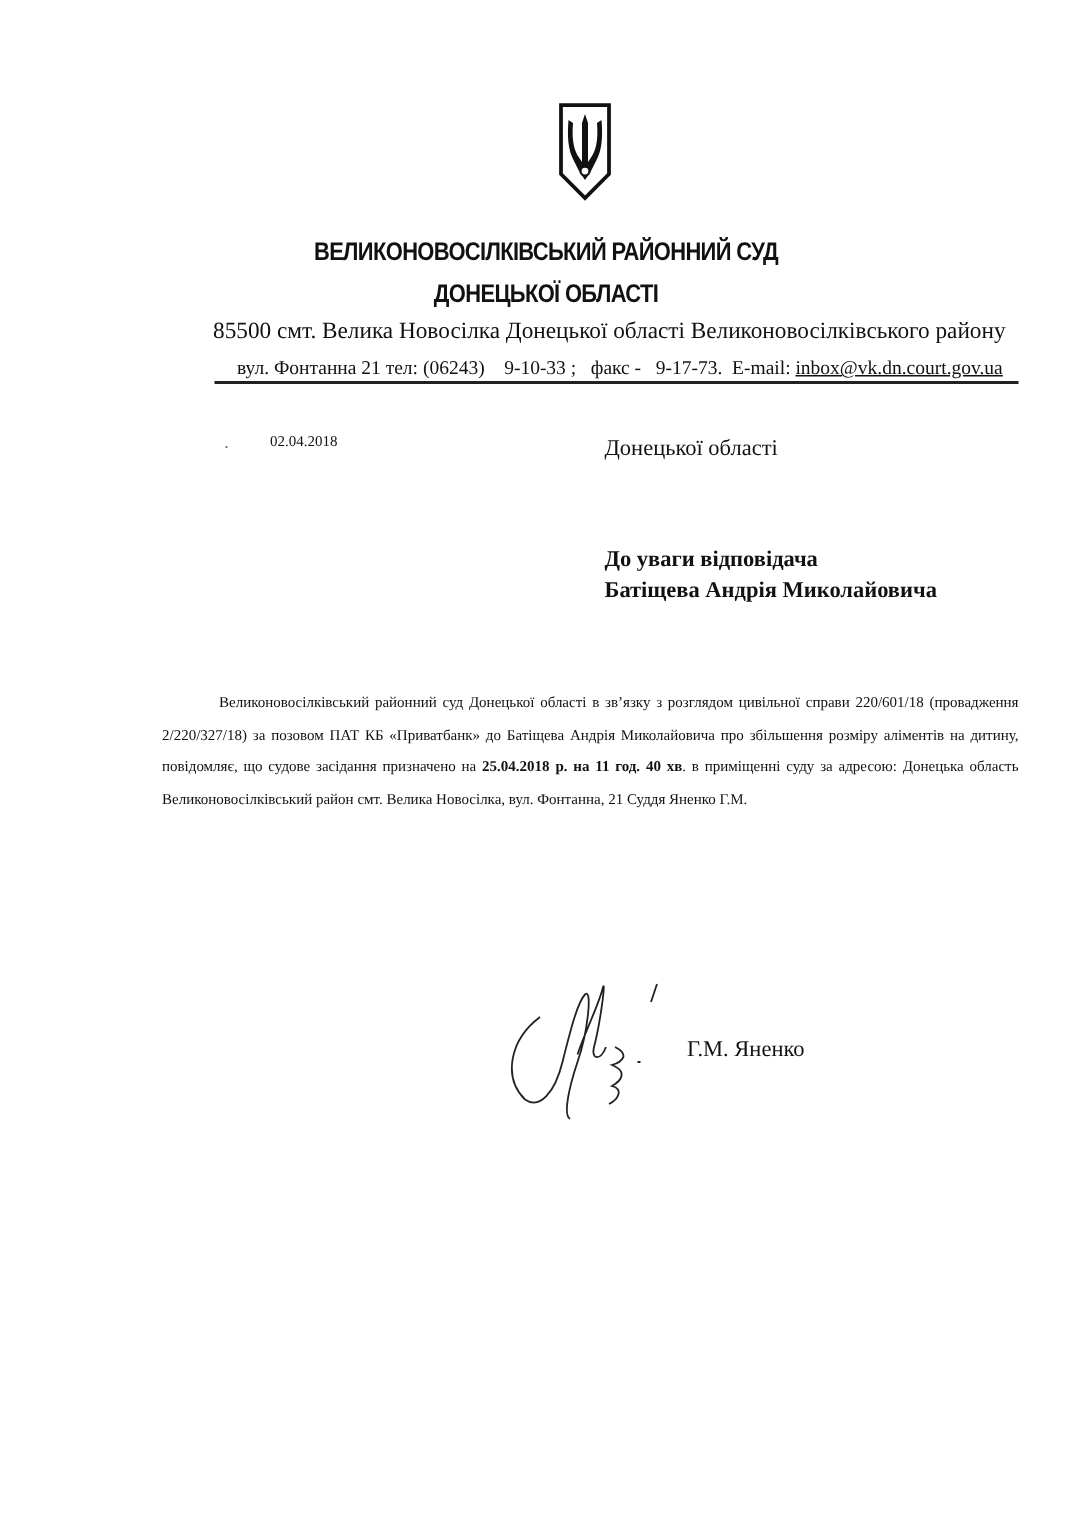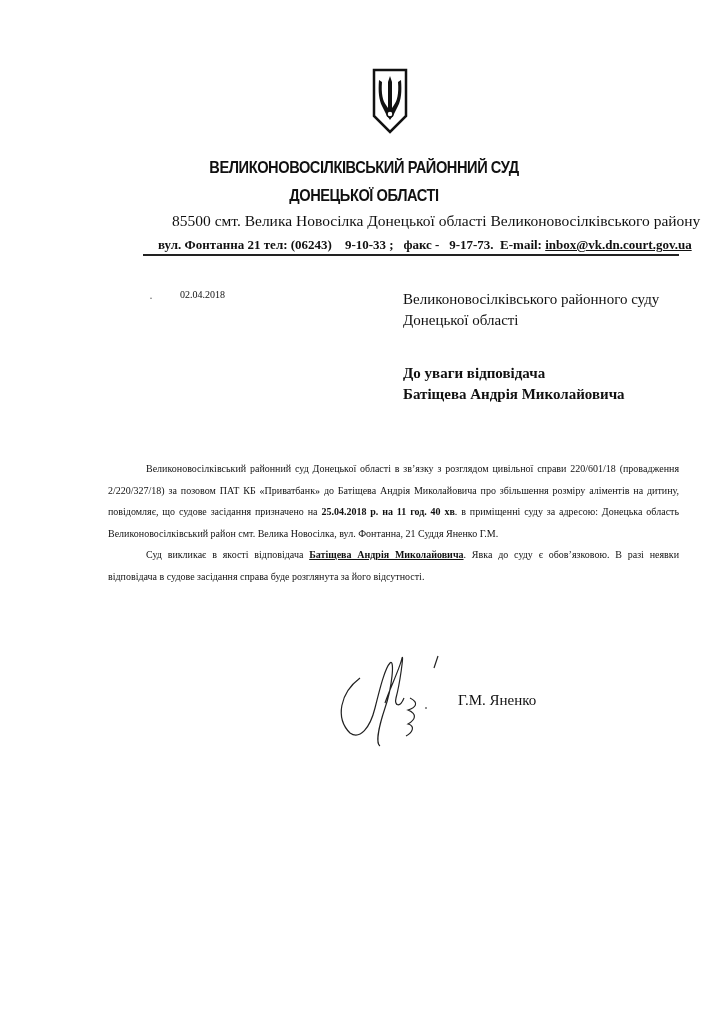--- a/index.html
+++ b/index.html
@@ -4,22 +4,22 @@
 <style>
   html, body { margin: 0; padding: 0; background: #ffffff; }
   body { width: 728px; height: 1024px; position: relative; overflow: hidden;
          font-family: "Liberation Serif", serif; color: #111; }
   .abs { position: absolute; }
   .emblem { left: 372px; top: 68px; width: 36px; height: 66px; }
   .court-title { left: 0; width: 728px; text-align: center; font-family: "Liberation Sans", sans-serif;
                  font-weight: bold; font-size: 17px; letter-spacing: -0.5px; transform: scaleX(0.86); }
   .t1 { top: 158px; }
   .t2 { top: 186px; }
-  .addr1 { left: 172px; top: 212px; font-size: 15.5px; white-space: nowrap; }
-  .addr2 { left: 158px; top: 237px; font-size: 13px; white-space: nowrap; font-weight: bold; }
+  .addr1 { left: 142px; top: 212px; font-size: 15.5px; white-space: nowrap; }
+  .addr2 { left: 158px; top: 237px; font-size: 13px; white-space: nowrap; }
   .addr2 .email { text-decoration: underline; }
   .rule { left: 143px; top: 254px; width: 536px; height: 2px; background: #222; }
   .date { left: 180px; top: 289px; font-size: 10px; }
   .dot { left: 149px; top: 291px; font-size: 12px; color: #666; }
   .recipient { left: 403px; top: 289px; font-size: 15px; line-height: 21px; }
   .attention { left: 403px; top: 363px; font-size: 15px; line-height: 21px; font-weight: bold; }
   .body-text { left: 108px; top: 458px; width: 571px; font-size: 10px; line-height: 21.5px; text-align: justify; }
   .body-text p { margin: 0; text-indent: 38px; }
   .body-text b { font-weight: bold; }
   .body-text u { text-decoration: underline; font-weight: bold; }
@@ -42,32 +42,30 @@
 <div class="abs addr1">85500 смт. Велика Новосілка Донецької області Великоновосілківського району</div>
 <div class="abs addr2">
   <span style="white-space:pre">вул. Фонтанна 21 тел: (06243)    9-10-33 ;   факс -   9-17-73.  E-mail: </span><span class="email">inbox@vk.dn.court.gov.ua</span>
 </div>
 <div class="abs rule"></div>
 
 <div class="abs dot">·</div>
 <div class="abs date">02.04.2018</div>
 
 <div class="abs recipient">
-  <div>Великоновосілківського районного суду</div>
   <div>Донецької області</div>
 </div>
 
 <div class="abs attention">
   <div>До уваги відповідача</div>
   <div>Батіщева Андрія Миколайовича</div>
 </div>
 
 <div class="abs body-text">
   <p><span>Великоновосілківський районний суд Донецької області в зв’язку з розглядом цивільної справи 220/601/18 (провадження 2/220/327/18) за позовом ПАТ КБ «Приватбанк» до Батіщева Андрія Миколайовича про збільшення розміру аліментів на дитину, повідомляє, що судове засідання призначено на </span><b>25.04.2018 р. на 11 год. 40 хв</b><span>. в приміщенні суду за адресою: Донецька область Великоновосілківський район смт. Велика Новосілка, вул. Фонтанна, 21 Суддя Яненко Г.М.</span></p>
-  <p><span>Суд викликає в якості відповідача </span><u>Батіщева Андрія Миколайовича</u><b style="font-weight:normal">. Явка до суду є обов’язковою. В разі неявки відповідача в судове засідання справа буде розглянута за його відсутності.</b></p>
 </div>
 
 <div class="abs sign-left">
 </div>
 
 <svg class="abs signature" viewBox="0 0 120 100">
   <path d="M30 30 C10 45 5 70 20 85 C30 92 40 80 45 60 C50 40 55 20 60 15 C65 10 62 40 55 60 C50 75 45 95 50 98 M55 55 C60 40 70 20 72 10 C74 5 70 35 66 50 C64 58 70 60 74 50 M80 50 C90 55 85 60 78 62 C88 66 85 72 78 76 C86 78 82 85 76 88 M95 60 L97 60 M108 8 L104 20" fill="none" stroke="#222" stroke-width="1.2"></path>
 </svg>
 
 <div class="abs sign-right">Г.М. Яненко</div>

